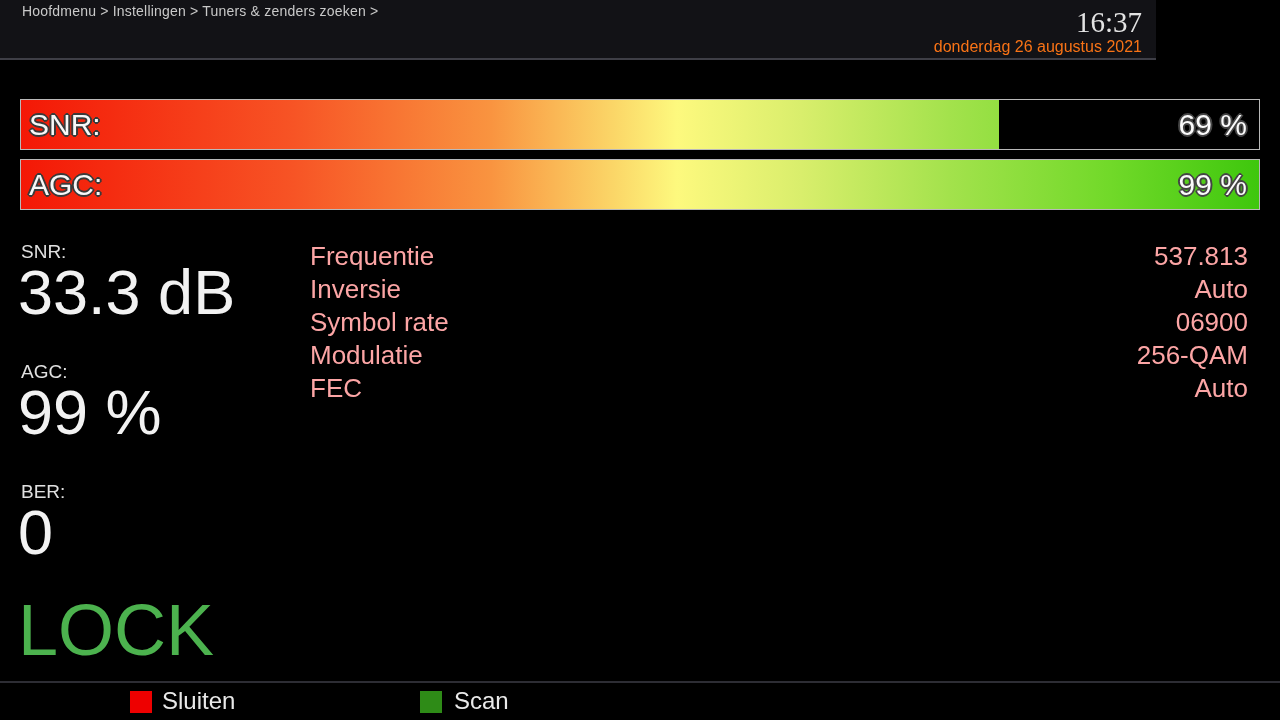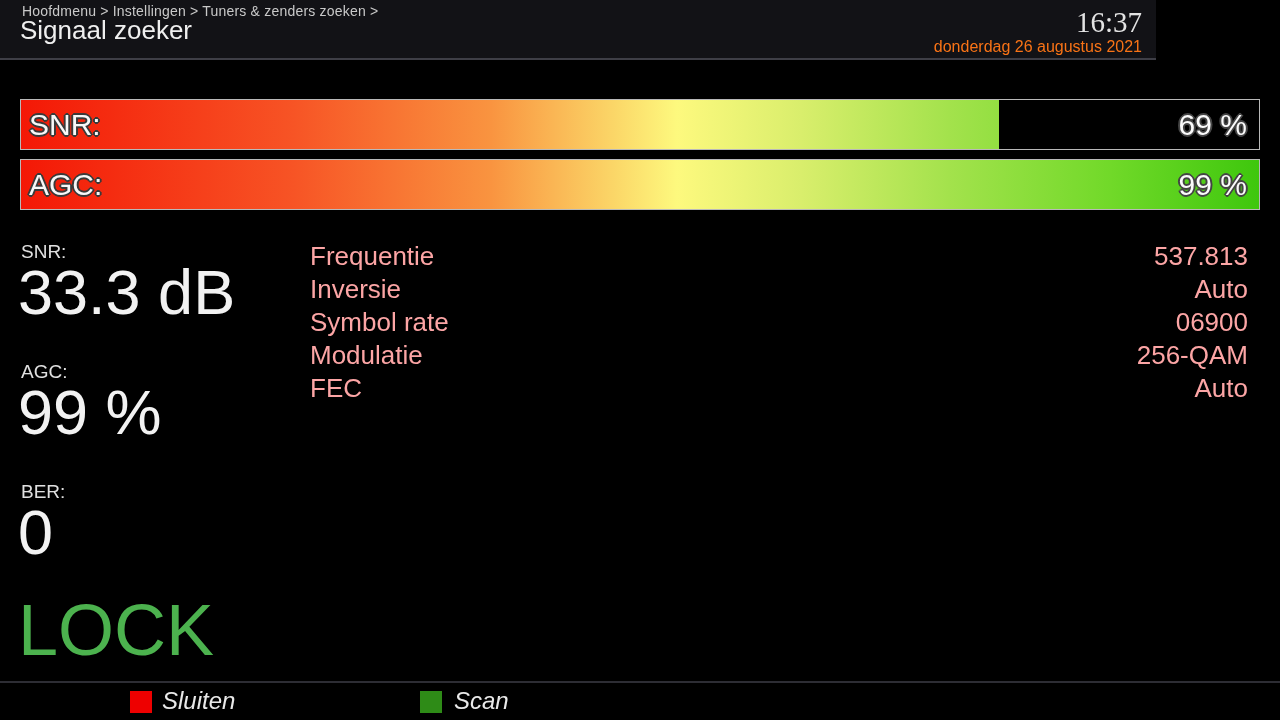--- a/index.html
+++ b/index.html
@@ -82,39 +82,37 @@
     background: var(--highlight-bg, #36363f);
     color: var(--gold, #d8a41c);
   }
   .trow .row-value { text-align: right; }
 
   
   .footer {
     position: absolute; left: 0; top: 681px; width: 1280px; height: 39px;
     background: #000;
     border-top: 2px solid var(--footer-border, #2d2d34);
-    font-style: italic;
   }
   .color-square {
     position: absolute; top: 8px; width: 22px; height: 22px;
   }
   .square-red { left: 130px; background: var(--btn-red, #ee0000); }
   .square-green { left: 420px; background: var(--btn-green, #2e8b17); }
   .footer-label {
     position: absolute; top: 4px; font-size: 24px; color: #e9e9e9;
   }
   .label-red { left: 162px; }
   .label-green { left: 454px; }
 </style>
 </head>
 <body>
 
 <div class="header">
   <div class="breadcrumb">Hoofdmenu &gt; Instellingen &gt; Tuners &amp; zenders zoeken &gt;</div>
-  <div class="page-title">Signaal zoeker</div>
   <div class="clock">16:37</div>
   <div class="date">donderdag 26 augustus 2021</div>
 </div>
 
 <div class="sigbar snr">
   <div class="bar-unfilled" style="width: 21%;"></div>
   <div class="bar-label">SNR:</div>
   <div class="bar-value">69 %</div>
 </div>
 

